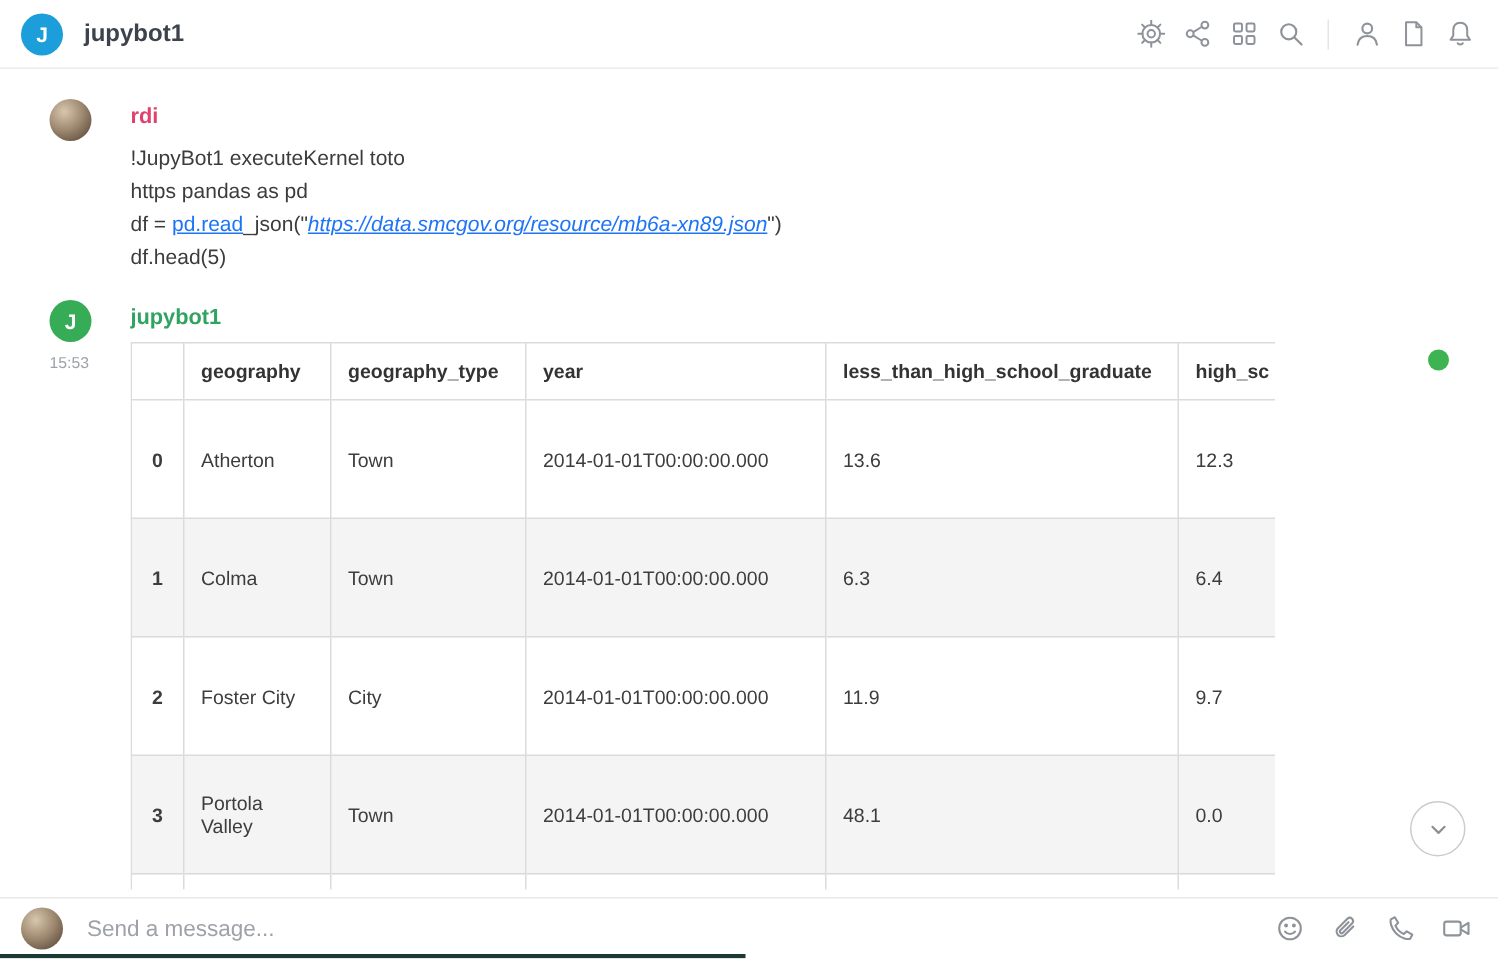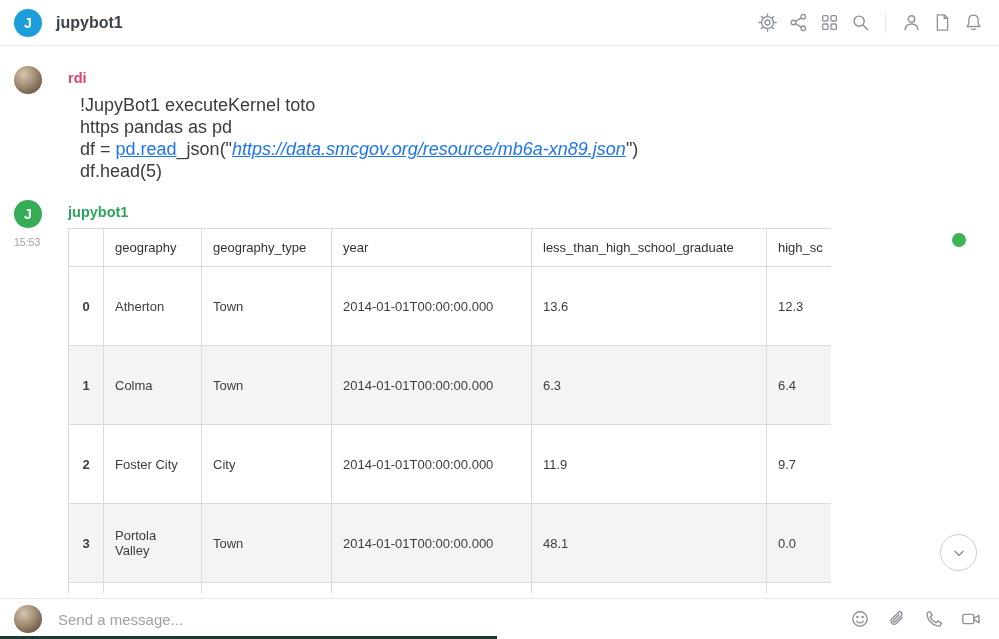--- a/index.html
+++ b/index.html
@@ -16,40 +16,40 @@
   .avatar-green { background:#35ac55; }
   .photo { background: radial-gradient(circle at 35% 30%, #d8c6ae 0%, #a08b72 45%, #6b5847 80%, #4e4034 100%); }
   .title { font-size:16px; font-weight:700; color:#3d434d; margin:0 0 0 14px; }
   .topbar-icons { margin-left:auto; display:flex; align-items:center; gap:3px; color:#8e9299; }
   .iconbtn { width:28px; height:28px; display:flex; align-items:center; justify-content:center;
              background:none; border:none; color:#8e9299; padding:0; cursor:pointer; }
   .iconbtn svg { width:19px; height:19px; }
   .vdiv { width:1px; height:20px; background:#e3e6e8; margin:0 8px; }
 
   
-  .chat { position:absolute; top:46px; left:0; right:0; bottom:41px; background:#fff; overflow:hidden; }
+  .chat { position:absolute; top:46px; left:0; right:0; bottom:41px; background:#fff; overflow:hidden;padding-left:19px; }
   .message { display:flex; padding-left:14px; }
   .message.first { padding-top:20px; }
   .message.bot { margin-top:18px; }
   .avatar-col { width:54px; flex:none; display:flex; flex-direction:column; align-items:flex-start; }
   .timestamp { color:#9ea2a8; font-size:10.5px; margin-top:8px; }
   .msg-body { flex:1; min-width:0; }
   .username { font-size:14.5px; font-weight:700; margin:4px 0 8px; cursor:pointer; }
   .user-pink  { color:#e0426e; }
   .user-green { color:#2fa360; }
-  .msg-line { font-size:18px; line-height:22px; color:#3c3c3c;margin-left:12px; }
+  .msg-line { font-size:14px; line-height:22px; color:#3c3c3c; }
   .msg-link { color:#1d74f5; text-decoration:underline; cursor:pointer; }
   .msg-link.em { font-style:italic; }
 
   
   .table-clip { width:763px; height:365px; overflow:hidden; margin-top:2px; }
   table.df { border-collapse:collapse; table-layout:fixed; width:788px; background:#fff; }
   .df th, .df td { border:1px solid #dbdbdb; text-align:left; font-size:13px; color:#3d3d3d;
                    padding:4px 11px; vertical-align:middle; }
-  .df thead th { height:38px; font-weight:400; white-space:nowrap; overflow:hidden; background:#fff; color:#333; }
+  .df thead th { height:38px; font-weight:700; white-space:nowrap; overflow:hidden; background:#fff; color:#333; }
   .df tbody th, .df tbody td { height:79px; }
   .df tbody th { font-weight:700; text-align:center; padding:4px 6px; }
   .df tbody tr:nth-child(even) { background:#f4f4f4; }
   .c0{width:35px}.c1{width:98px}.c2{width:130px}.c3{width:200px}.c4{width:235px}.c5{width:90px}
 
   .unread-dot { position:absolute; top:187px; right:33px; width:14px; height:14px; border-radius:50%;
                 background:#3db351; cursor:pointer; }
   .jump-btn { position:absolute; right:22px; bottom:27px; width:37px; height:37px; border-radius:50%;
               background:#fff; border:1.6px solid #c9cdd1; color:#8a8e94; display:flex; align-items:center;
               justify-content:center; cursor:pointer; padding:0; }

